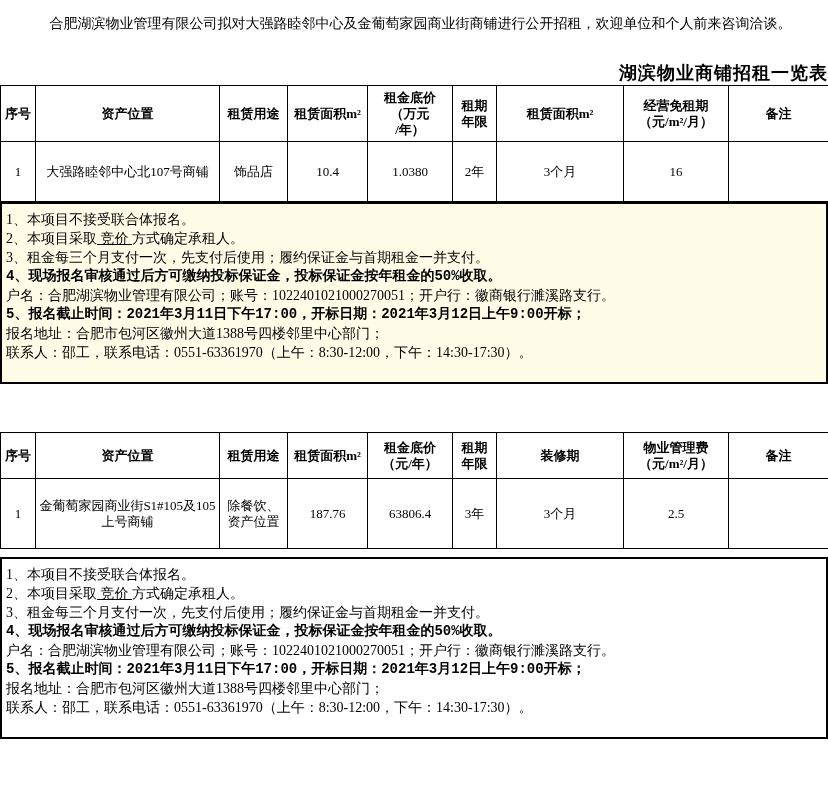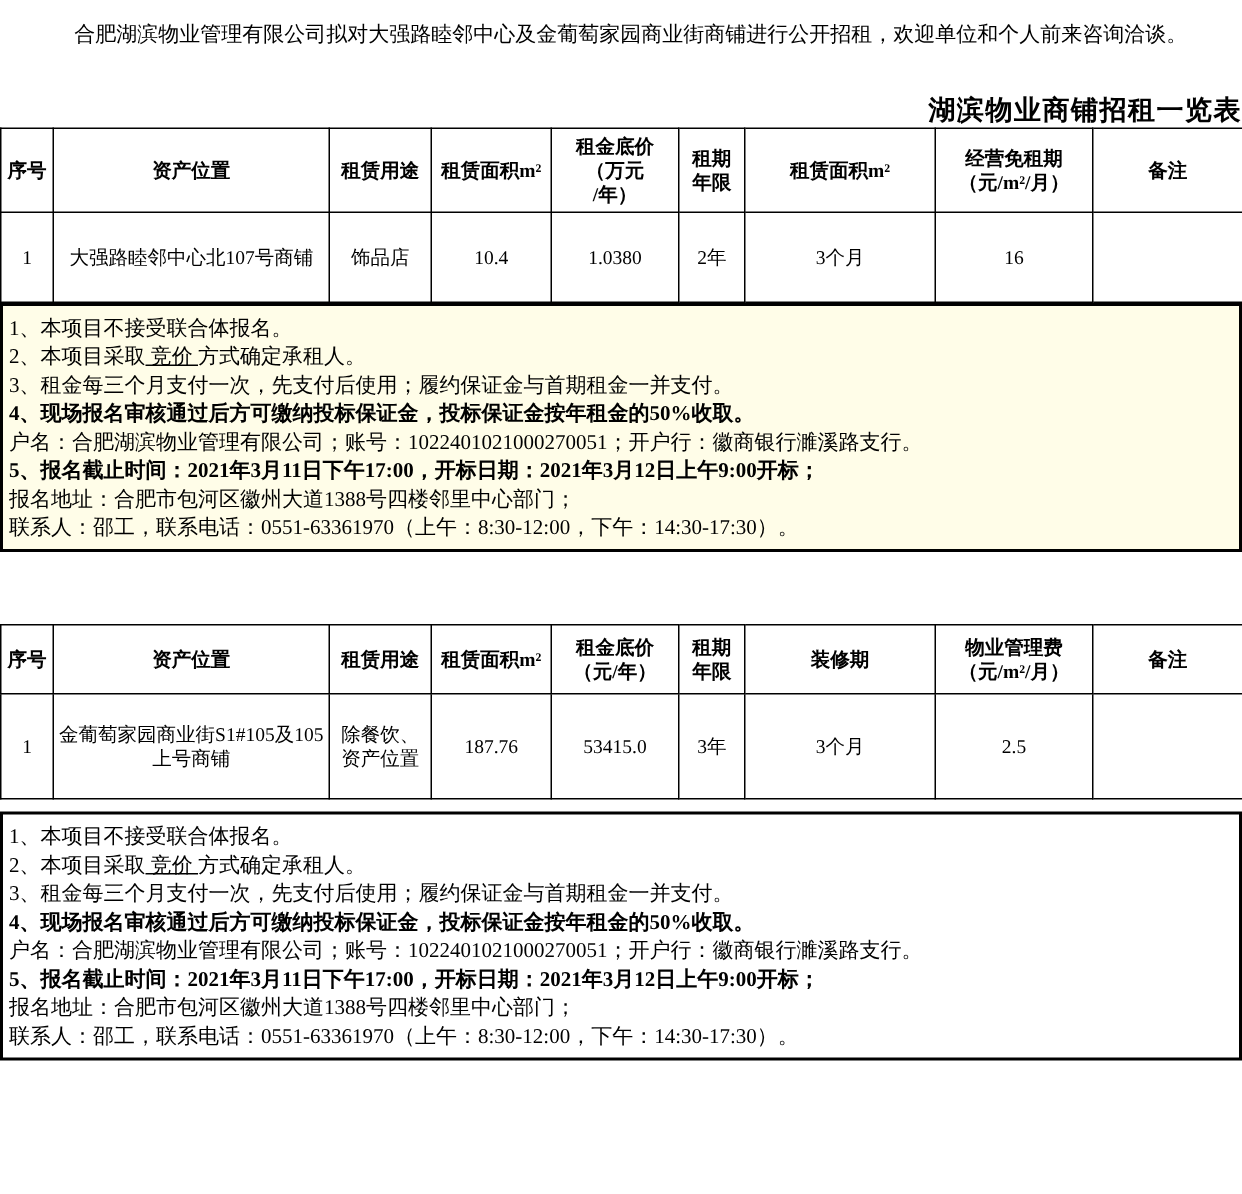--- a/index.html
+++ b/index.html
@@ -52,28 +52,28 @@
   }
   #t1 thead tr { height: 56px; }
   #t1 tbody tr { height: 60px; }
   #t2 { margin-top: 48px; }
   #t2 thead tr { height: 46px; }
   #t2 tbody tr { height: 70px; }
   .notes {
     box-sizing: border-box;
     width: 828px;
     border: 2px solid #000000;
-    padding: 6px 4px 4px 4px;
+    padding: 6px 4px 20px 4px;
     font-size: 14px;
     line-height: 19px;
   }
   .notes-yellow { background: #FFFDE8; margin-top: 0; }
   .notes-white  { background: #ffffff; margin-top: 8px; }
   .nline { white-space: nowrap; }
-  .nline.bold { font-weight: bold; }
+  .nline.bold { font-weight: bold; font-family: Liberation Mono, monospace; }
   .ul-bold {
     font-weight: normal;
     text-decoration: underline;
     white-space: pre;
   }
 </style>
 </head>
 <body>
 
 <div class="page">
@@ -164,21 +164,21 @@
 （元/m²/月）</th>
         <th>备注</th>
       </tr>
     </thead>
     <tbody>
       <tr>
         <td>1</td>
         <td>金葡萄家园商业街S1#105及105上号商铺</td>
         <td>除餐饮、资产位置</td>
         <td>187.76</td>
-        <td>53415.0</td>
+        <td>63806.4</td>
         <td>3年</td>
         <td>3个月</td>
         <td>2.5</td>
         <td></td>
       </tr>
     </tbody>
   </table>
 
   <div class="notes notes-white">
     <div class="nline">1、本项目不接受联合体报名。</div>

